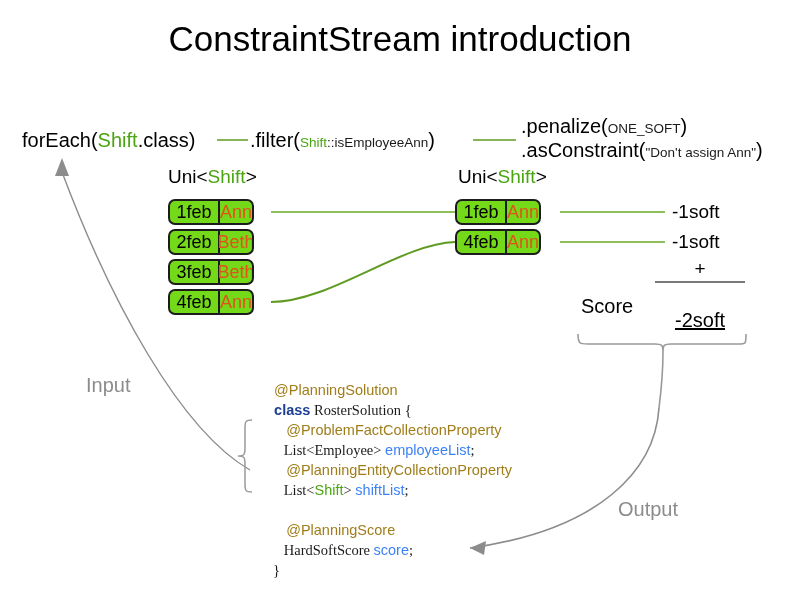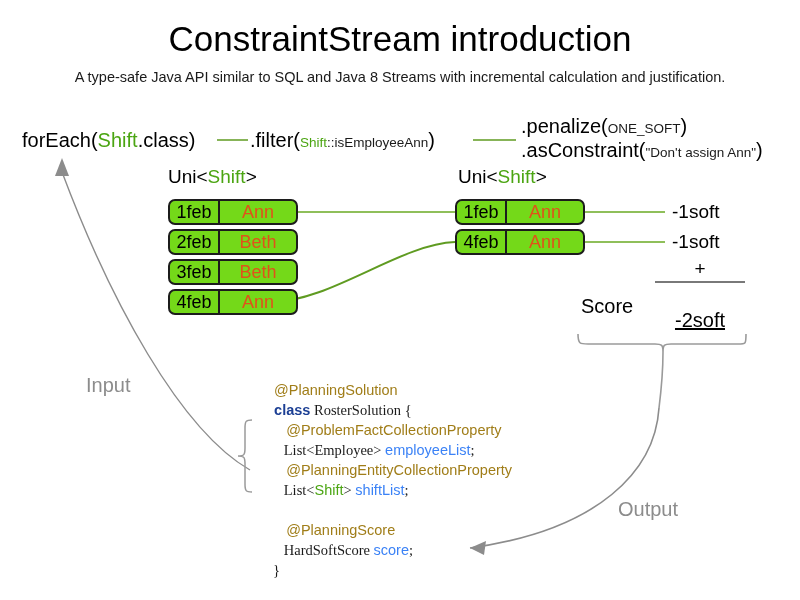--- a/index.html
+++ b/index.html
@@ -85,21 +85,21 @@
     box-sizing: border-box;
   }
   .shift-box .cell.date {
     color: #000000;
     border-right: 2.5px solid #1c1c1c;
     border-radius: 5px 0 0 5px;
     width: 50px;
   }
   .shift-box .cell.name {
     color: #e0531a;
-    width: 76px;
+    width: 32px;
   }
 
   
   .soft-label {
     font-size: 19px;
     line-height: 22px;
     color: #000;
     white-space: nowrap;
   }
 
@@ -155,21 +155,20 @@
     width: 800px; height: 600px;
     pointer-events: none;
   }
 </style>
 </head>
 <body>
 
 <div id="canvas">
 
   <div class="abs" id="title">ConstraintStream introduction</div>
-  <div class="abs" id="subtitle">A type-safe Java API similar to SQL and Java 8 Streams with incremental calculation and justification.</div>
 
   <svg class="overlay" viewBox="0 0 800 600">
 
     <line x1="217" y1="140" x2="248" y2="140" stroke="#5f9b21" stroke-width="1.6"></line>
 
     <line x1="473" y1="140" x2="516" y2="140" stroke="#5f9b21" stroke-width="1.6"></line>
 
     <line x1="271" y1="212" x2="455" y2="212" stroke="#8fbf5a" stroke-width="2.2"></line>
 
     <path d="M271,302 C330,302 400,244 455,242" fill="none" stroke="#5f9b21" stroke-width="2"></path>

